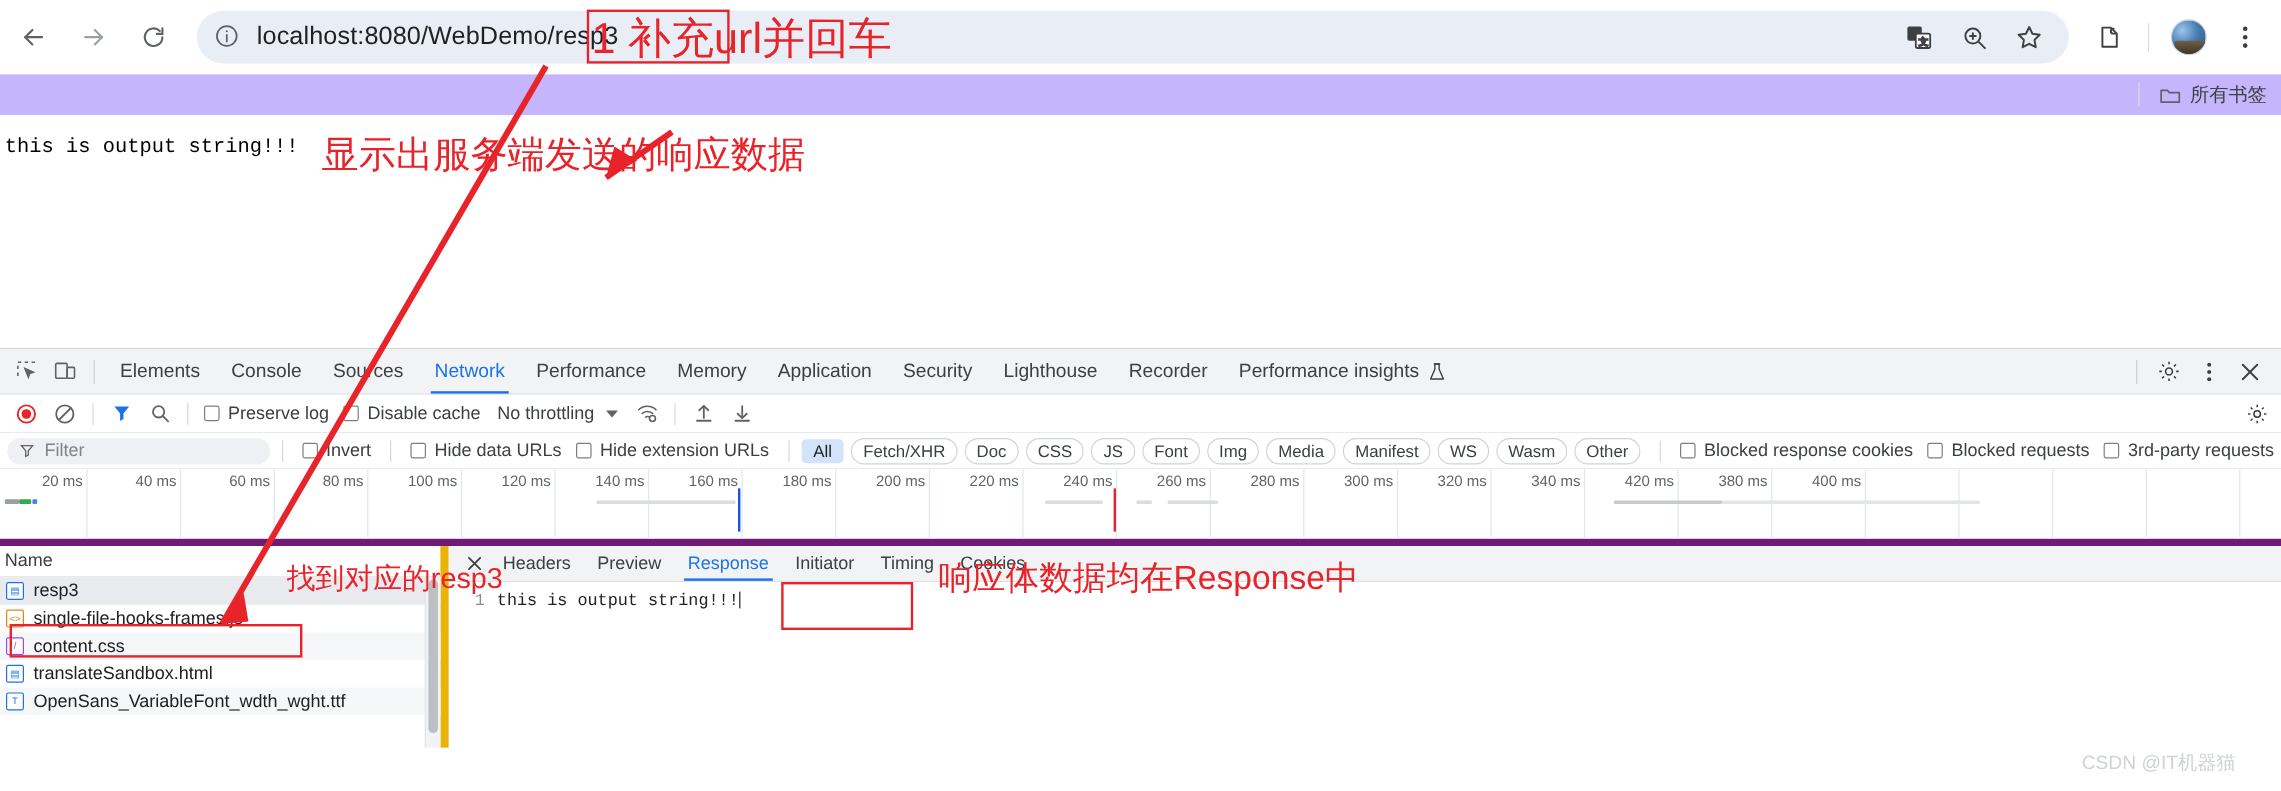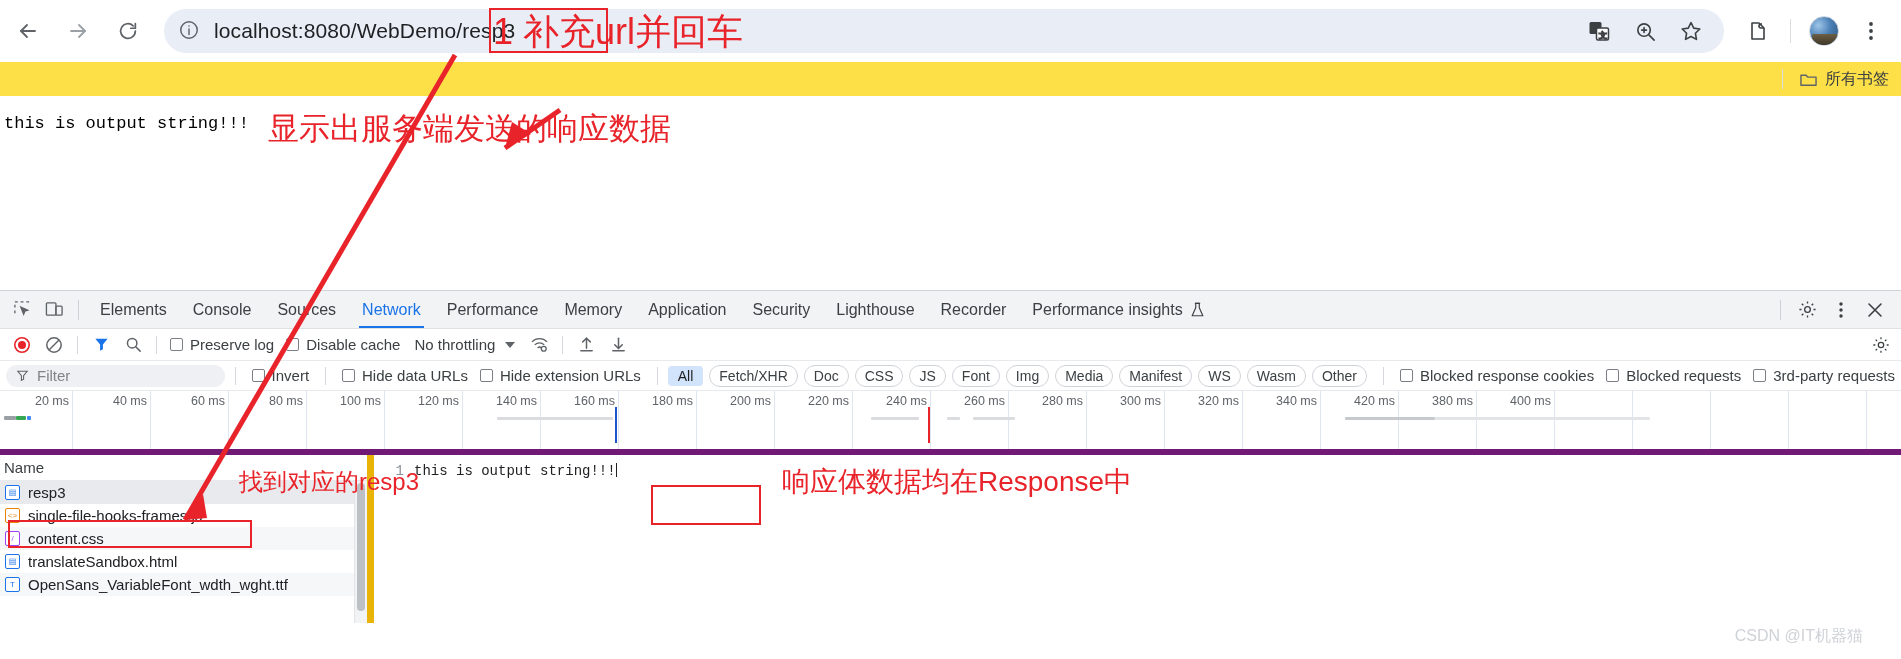--- a/index.html
+++ b/index.html
@@ -43,21 +43,21 @@
     width:30px;height:30px;border-radius:50%;
     background:radial-gradient(circle at 30% 30%, #9ec5e8 0%, #4a7fb5 45%, #2d4f72 100%);
     border:1px solid #c9d4e0; position:relative; overflow:hidden;
   }
   .avatar:after{content:"";position:absolute;left:2px;bottom:0;width:26px;height:11px;
     background:linear-gradient(180deg,#6d5f46,#3e3626);border-radius:2px;}
 
   
   .bookmarks {
     position:absolute; left:0; top:62px; width:1901px; height:34px;
-    background:#fde047; display:flex; align-items:center; justify-content:flex-end;
+    background:#c4b5fd; display:flex; align-items:center; justify-content:flex-end;
     padding-right:6px; gap:10px;
   }
   .bk-sep { width:1px; height:20px; background:#dadce0; }
   .bk-item { display:flex; align-items:center; gap:7px; color:#3c4043; font-size:16px; padding:2px 6px;}
   .bk-item .folder { color:#5f6368; display:flex; }
 
   
   .viewport {
     position:absolute; left:0; top:96px; width:1901px; height:194px;
     background:#fff;
@@ -569,20 +569,33 @@
         <div class="req-row alt">
           <span class="fico font">T</span>
           <span>OpenSans_VariableFont_wdth_wght.ttf</span>
         </div>
         <div class="scrollbar">
           <div class="scroll-thumb"></div>
         </div>
       </div>
 
       <div class="detail-pane">
+        <div class="detail-tabs">
+          <span class="close-x">
+            <svg width="15" height="15" viewBox="0 0 16 16" fill="none" stroke="#3c4043" stroke-width="1.6" stroke-linecap="round">
+                <path d="M3 3l10 10M13 3L3 13"></path>
+              </svg>
+          </span>
+          <span class="d-tab">Headers</span>
+          <span class="d-tab">Preview</span>
+          <span class="d-tab active">Response</span>
+          <span class="d-tab">Initiator</span>
+          <span class="d-tab">Timing</span>
+          <span class="d-tab">Cookies</span>
+        </div>
         <div class="resp-body">
           <div class="resp-line">
             <span class="lnum">1</span>
             <span class="ltext">this is output string!!!</span>
               <span class="caret-bar"></span>
           </div>
         </div>
       </div>
     </div>
   </div>

